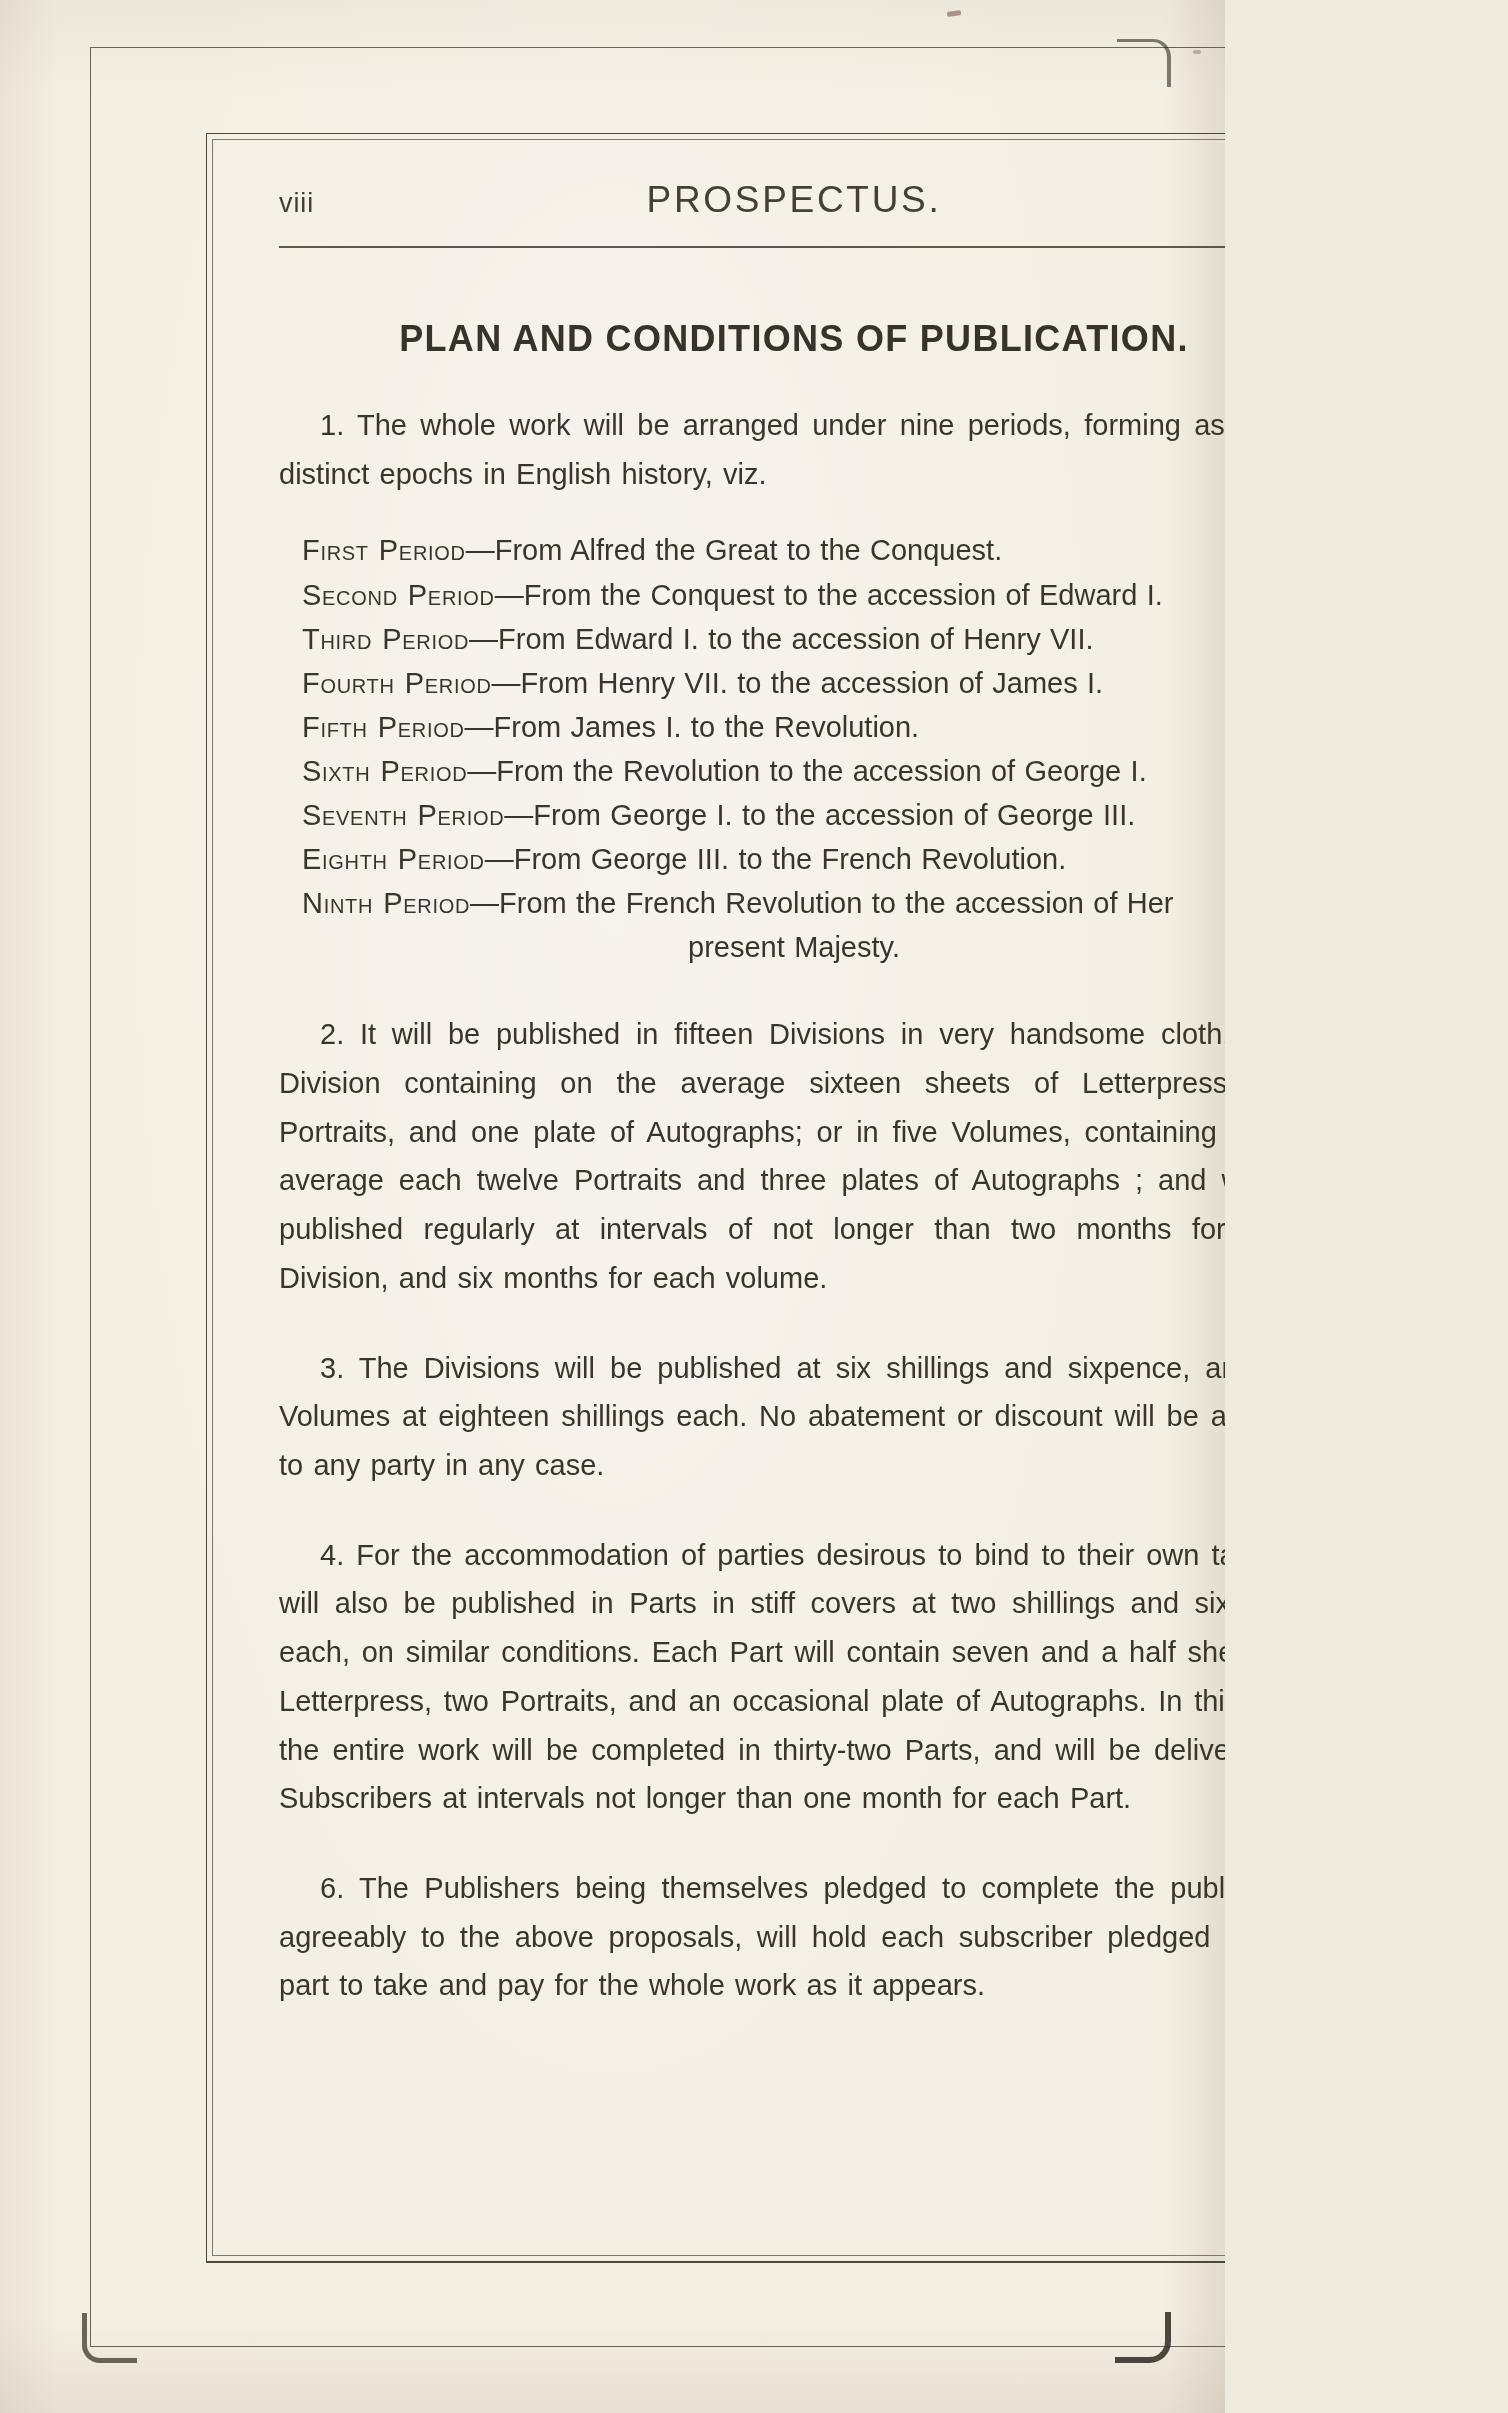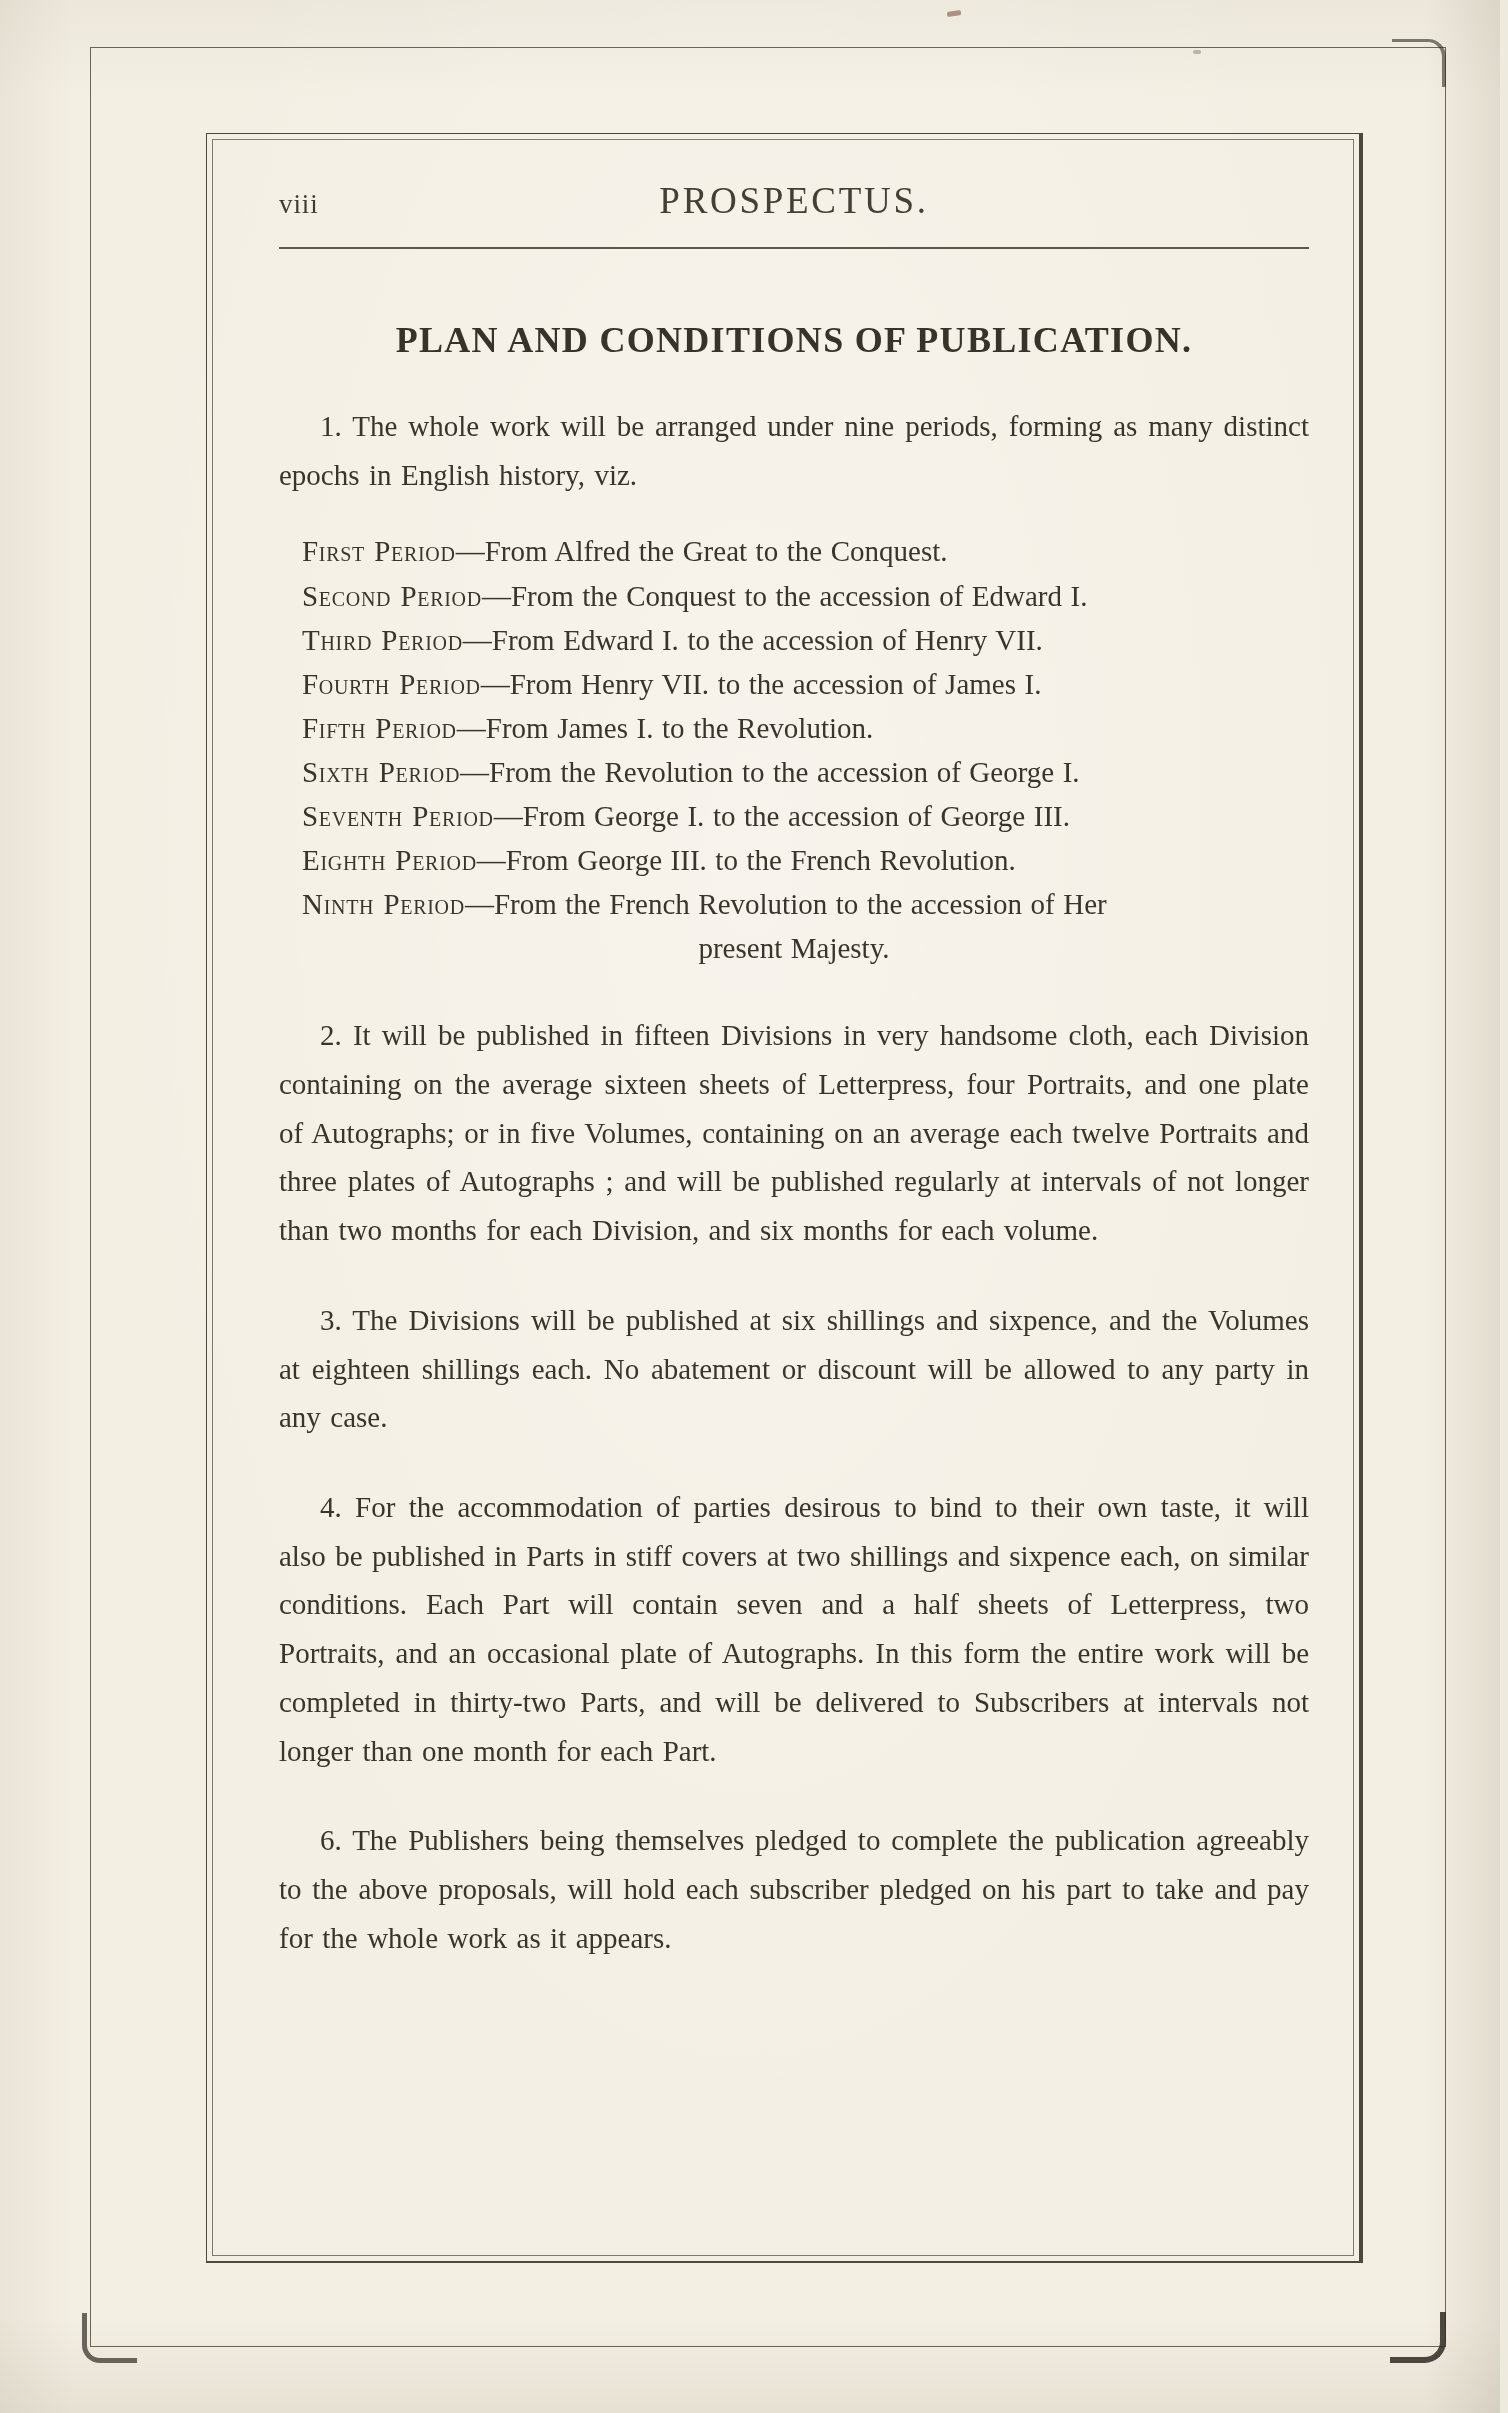--- a/index.html
+++ b/index.html
@@ -2,24 +2,24 @@
 <html style="font-size:14.3px"><head>
 <meta charset="utf-8">
 <style>
   html, body {
     margin: 0;
     padding: 0;
     background: #efeade;
   }
   .scan {
     position: relative;
-    width: 1500px;
+    width: 1225px;
     height: 2413px;
     overflow: hidden;
-    font-family: Liberation Serif, serif;
+    font-family: Liberation Sans, sans-serif;
     background:
       radial-gradient(ellipse at 50% 35%, rgba(255,255,255,0.30), rgba(255,255,255,0) 62%),
       linear-gradient(to right, rgba(170,160,140,0.14), rgba(0,0,0,0) 5%, rgba(0,0,0,0) 95%, rgba(150,140,120,0.20)),
       linear-gradient(to bottom, rgba(200,195,180,0.18), rgba(0,0,0,0) 4%, rgba(0,0,0,0) 96%, rgba(170,160,140,0.18)),
       #f4efe3;
     color: #3a352c;
   }
 
   
   .outer-rule {

